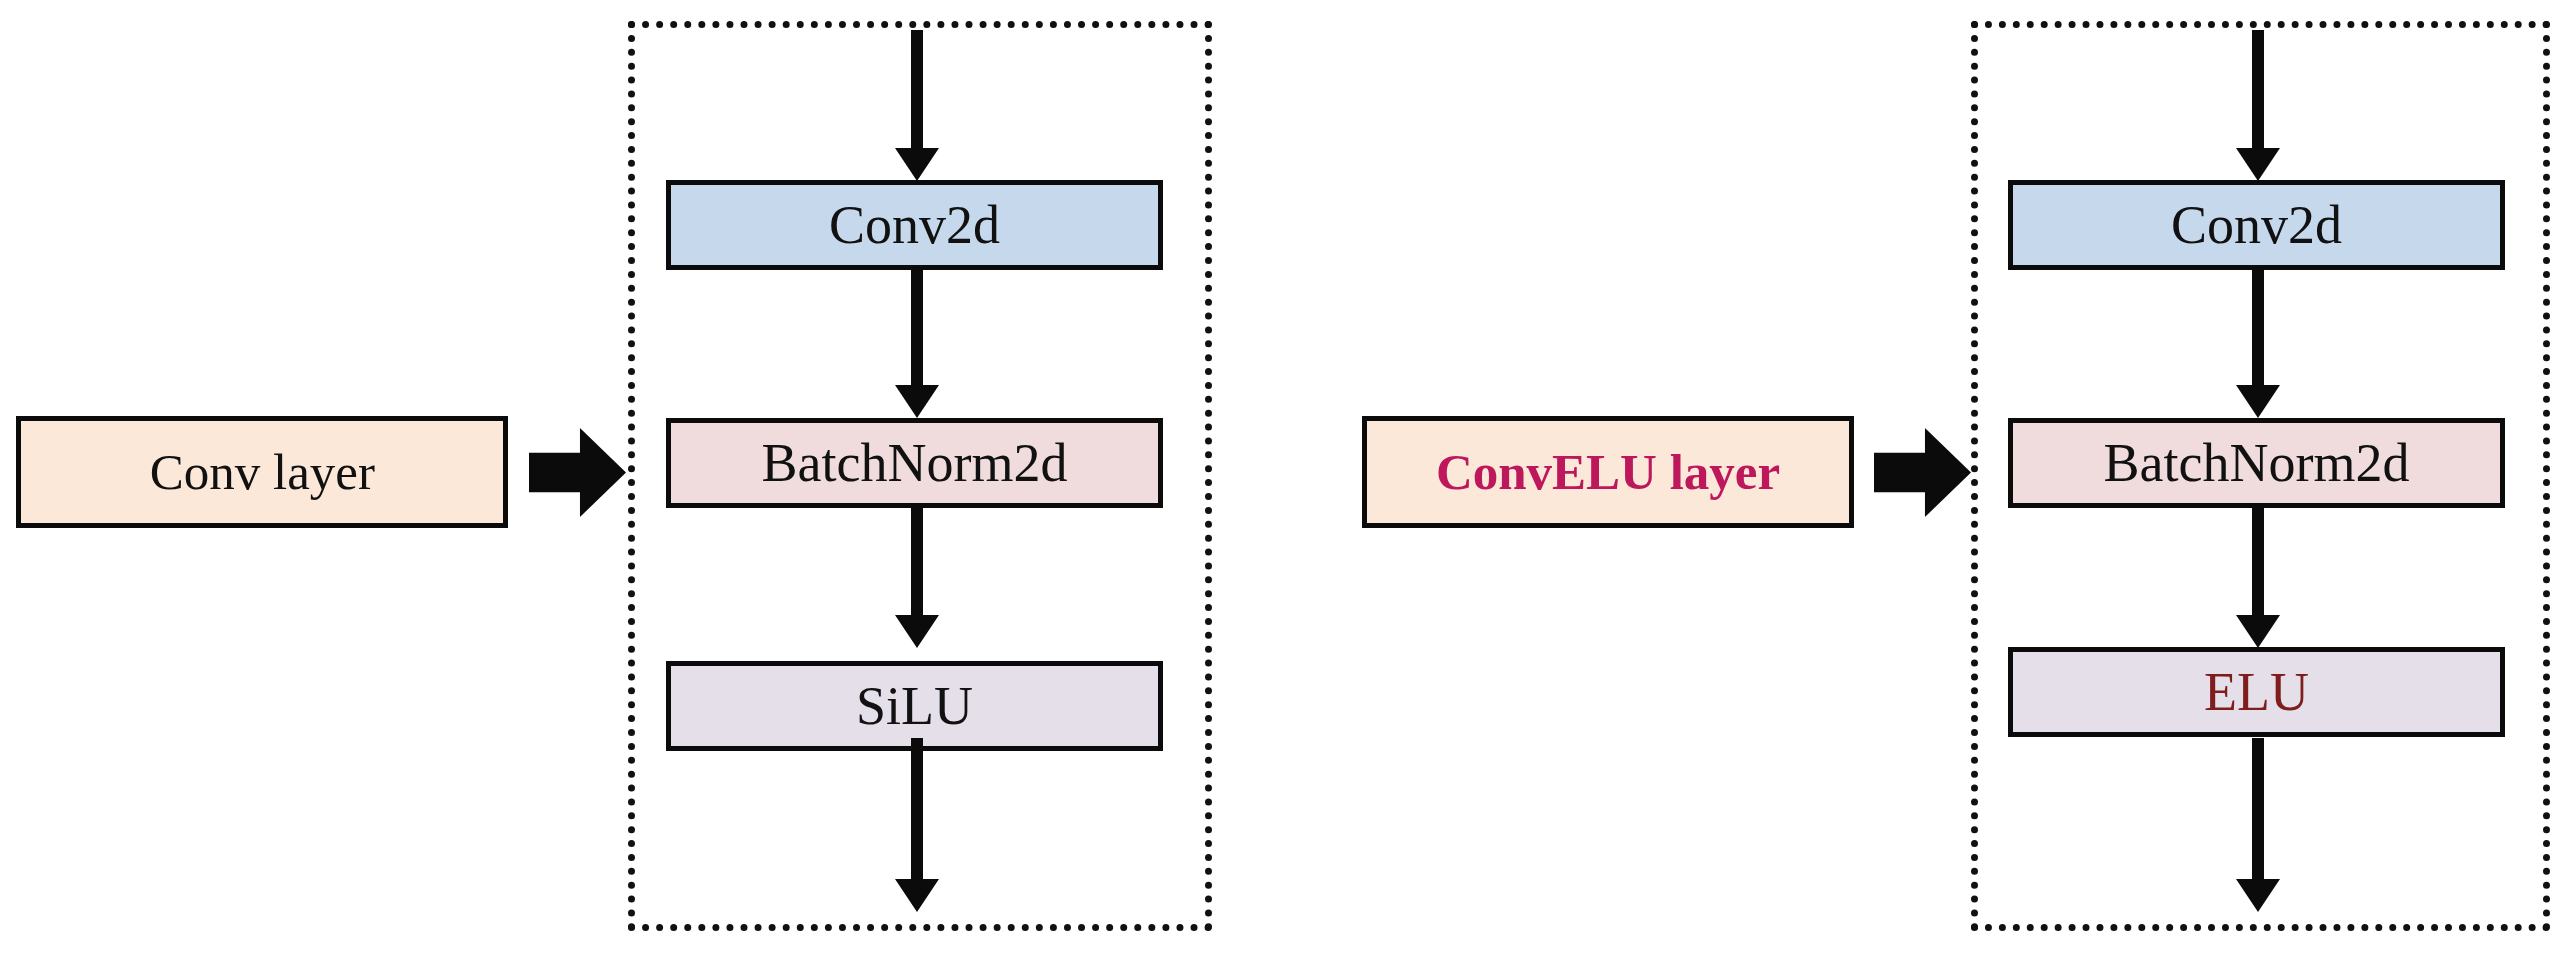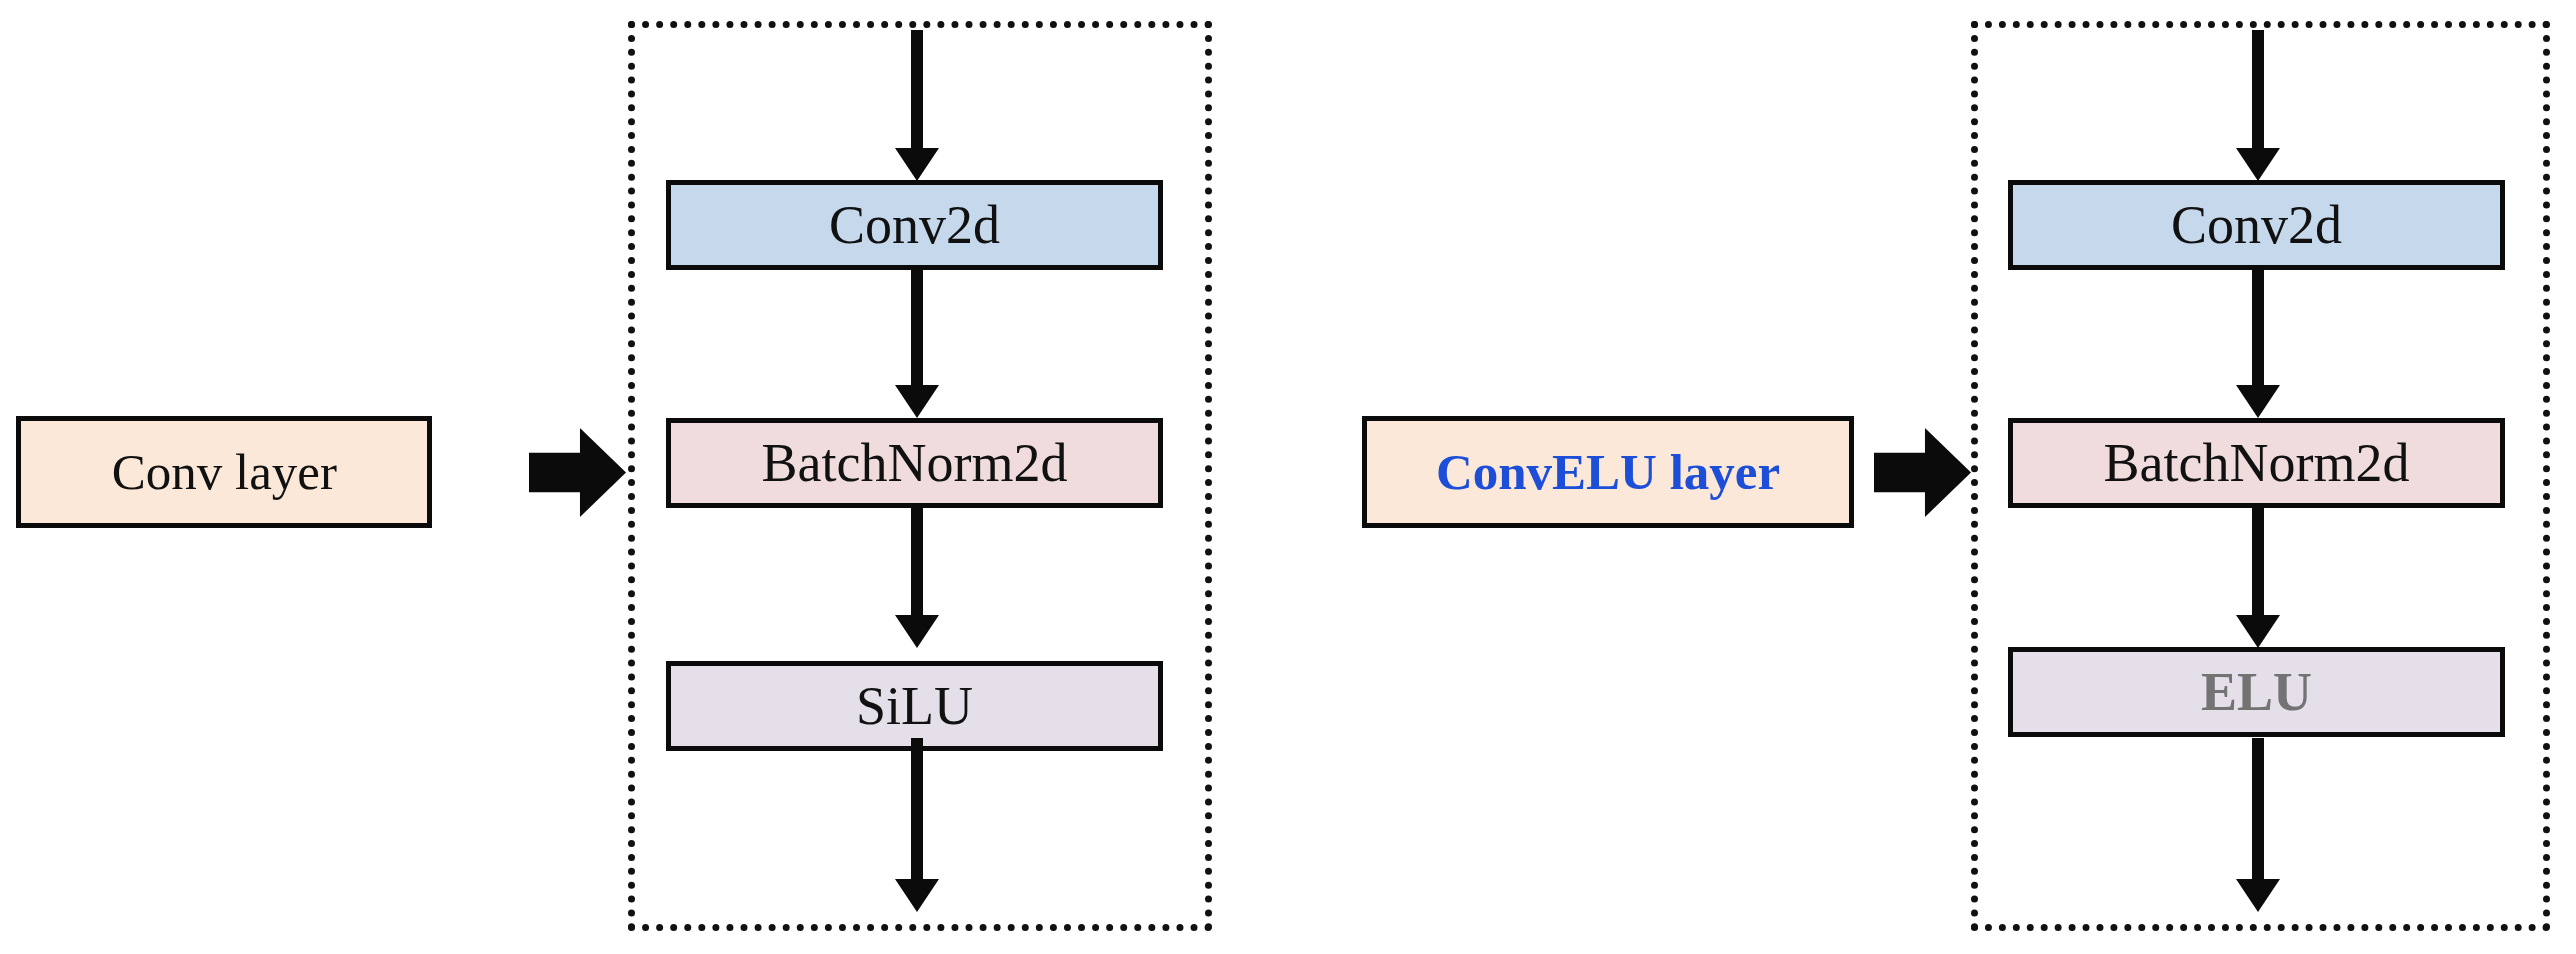--- a/index.html
+++ b/index.html
@@ -41,31 +41,31 @@
   .block .block-label {
     display: block;
     width: 100%;
   }
 
   .entry-block {
     font-size: 51px;
     color: #111111;
   }
   .entry-block.accent .block-label {
-    color: #1d4ed8;
+    color: #be185d;
     font-weight: bold;
   }
 
   .stage-block {
     font-size: 54px;
     color: #111111;
   }
   .stage-block.accent .block-label {
-    color: #737373;
-    font-weight: bold;
+    color: #7f1d1d;
+    font-weight: normal;
   }
 
   
   .v-arrow {
     position: absolute;
     width: 0;
   }
   .v-arrow .shaft {
     position: absolute;
     left: -5.7px;
@@ -91,21 +91,21 @@
     display: block;
     width: 100%;
     height: 100%;
   }
 </style>
 </head>
 <body>
 
 <div id="canvas">
 
-  <div class="block entry-block" style="left:16.4px; top:416px; width:416px; height:112px; background:#fbe8d9;">
+  <div class="block entry-block" style="left:16.4px; top:416px; width:492px; height:112px; background:#fbe8d9;">
     <span class="block-label">Conv layer</span>
   </div>
 
   <div class="block-arrow" style="left:529px; top:428px; width:97px; height:89px;">
     <svg viewBox="0 0 118 108" preserveAspectRatio="none" aria-hidden="true">
       <polygon points="0,30 62,30 62,0 118,54 62,108 62,78 0,78" fill="#0b0b0b"></polygon>
     </svg>
   </div>
 
   <div class="dotted-group" style="left:628px; top:21px; width:584px; height:910px;"></div>

